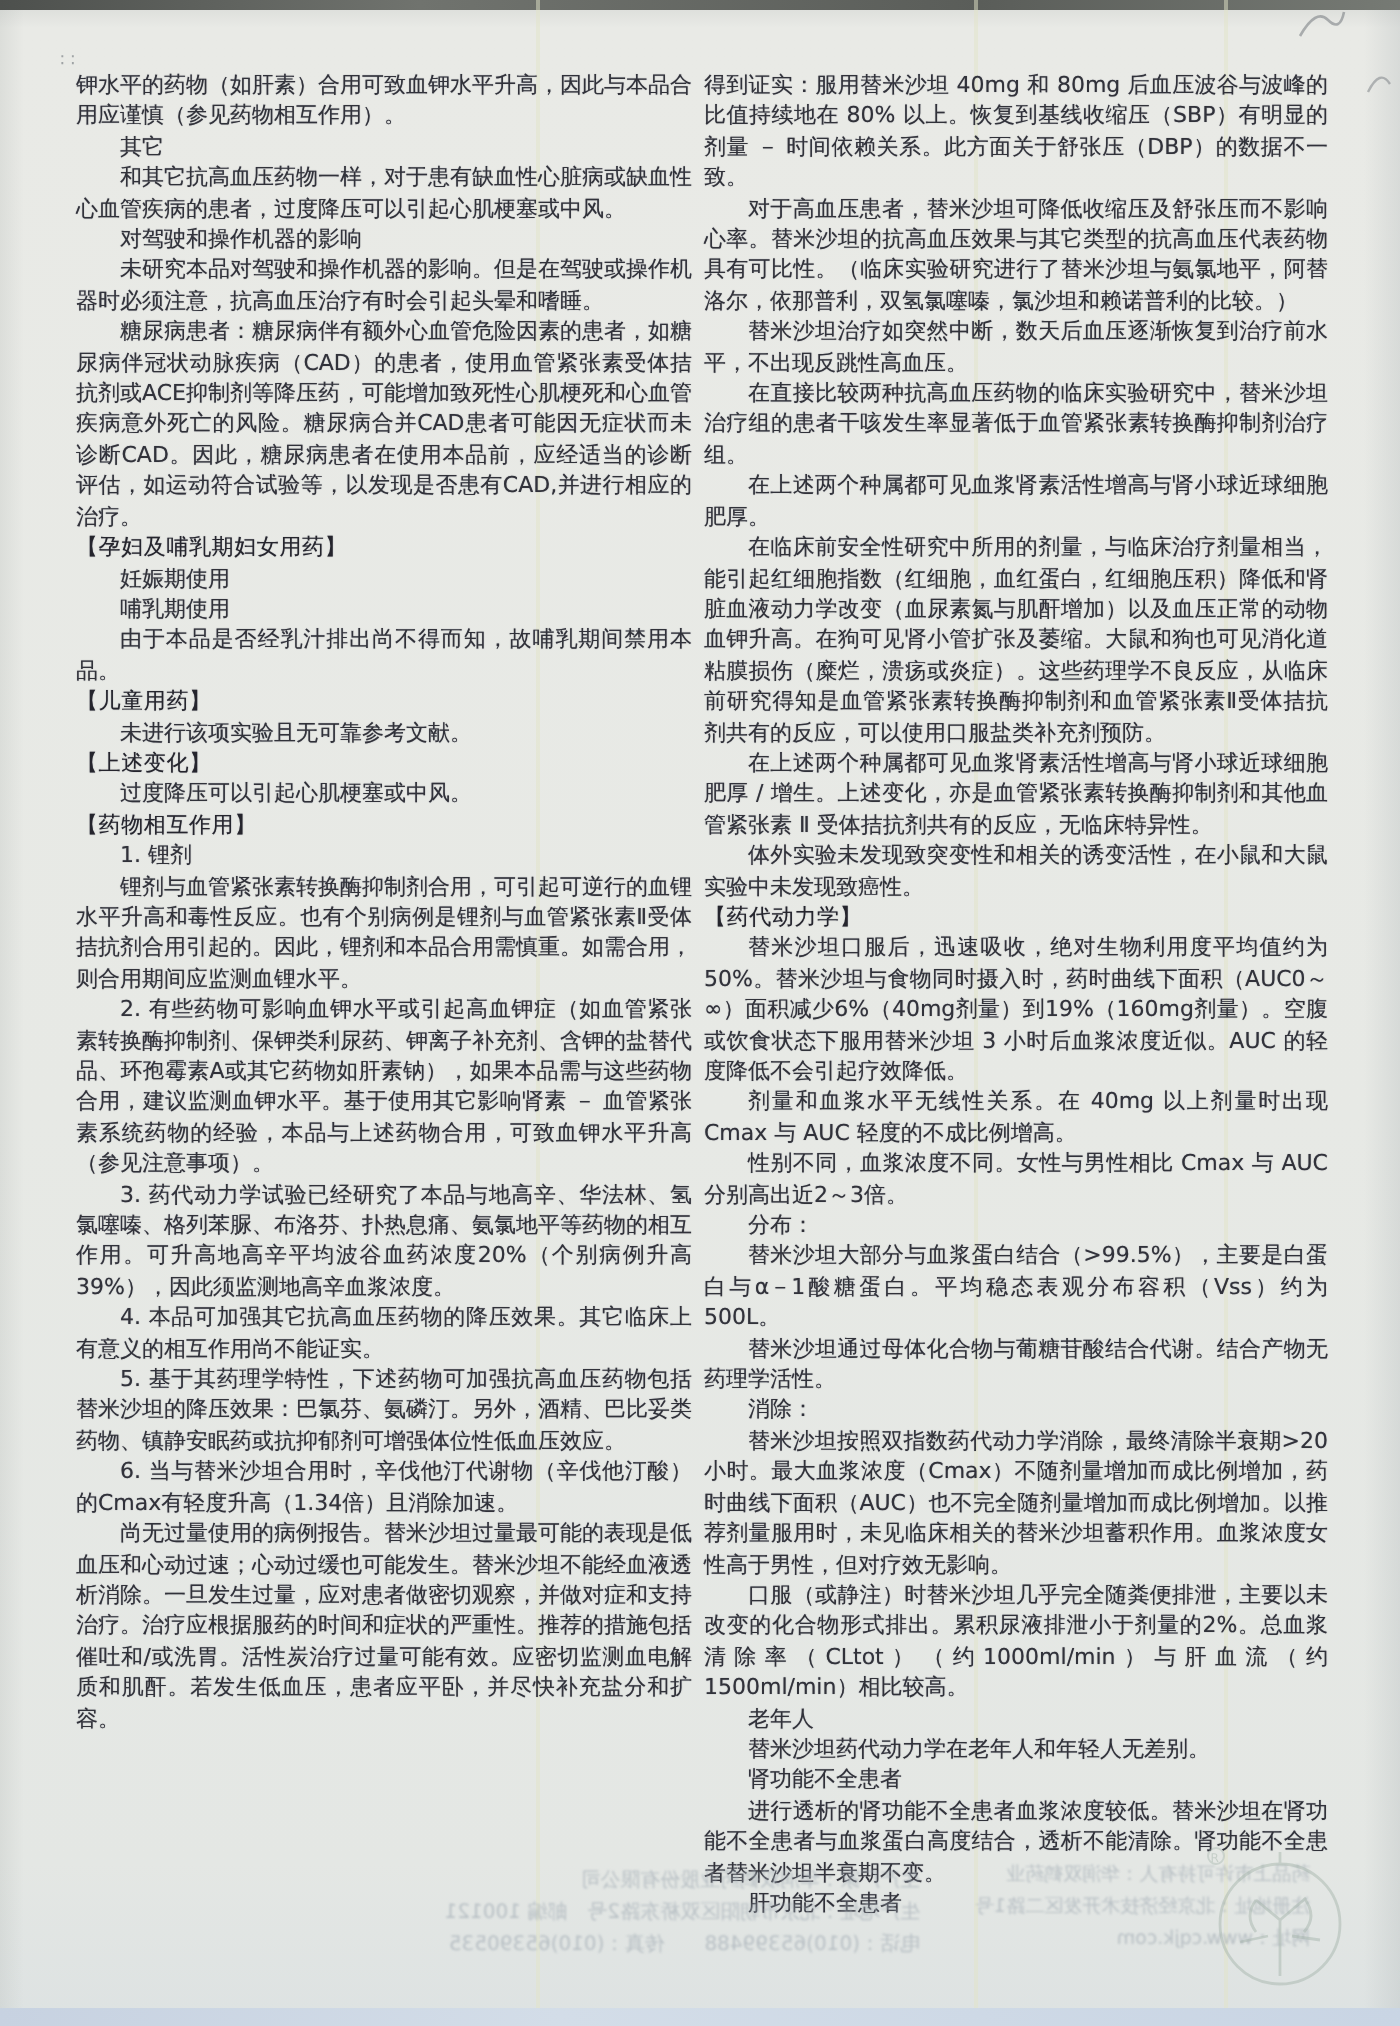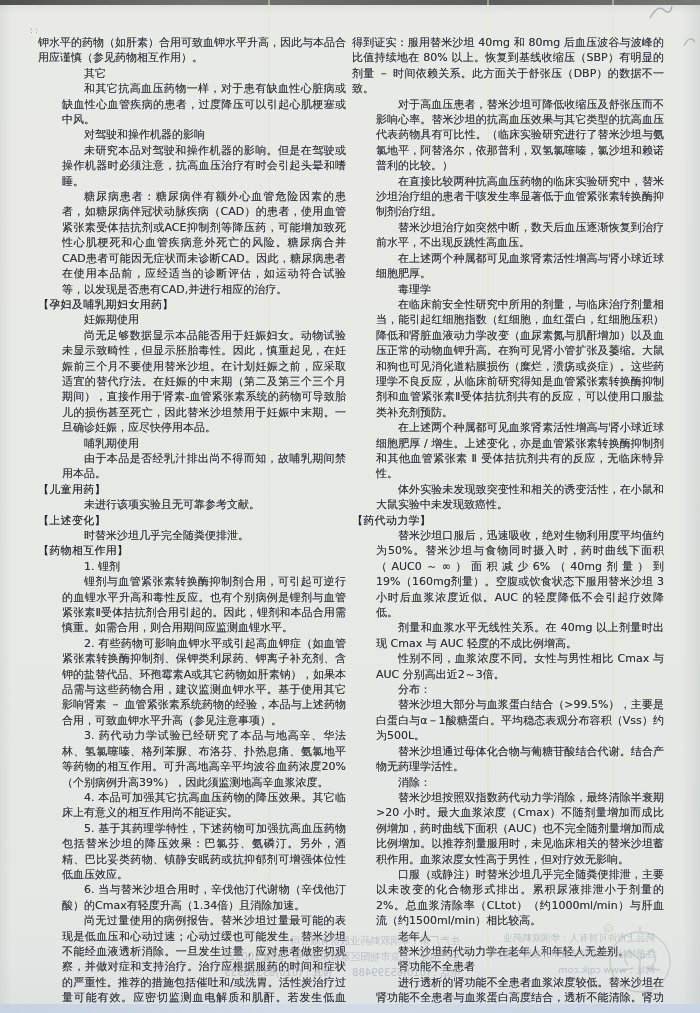--- a/index.html
+++ b/index.html
@@ -21,21 +21,21 @@
     background:linear-gradient(90deg,#c7d2e1,#d3dde8 40%,#c9d5e4);}
   .band{position:absolute;top:0;height:1013px;width:2px;background:rgba(225,228,200,.5);}
   .col{
     position:absolute;top:35px;
     font-size:11px;line-height:15.4px;color:#31323a;
     text-shadow:0 0 .5px rgba(45,45,65,.55);
   }
   .col-left{left:38px;width:308px;}
   .col-right{left:352px;width:312px;}
   .blk{margin:0;text-align:justify;}
-  .blk.p,.blk.s{text-indent:2em;margin-left:24px;}
+  .blk.p,.blk.s{text-indent:2em;}
   .blk.h{font-weight:normal;color:#25252d;letter-spacing:.3px;}
   .bleed{
     position:absolute;color:#aab3ba;opacity:.75;
     font-size:10px;line-height:16px;
     transform:scaleX(-1);filter:blur(.4px);
     text-align:left;white-space:pre-line;
   }
   .bleed-left{left:100px;top:933px;width:360px;}
   .bleed-right{left:470px;top:930px;width:185px;font-size:9.5px;}
   .stamp{position:absolute;left:598px;top:918px;opacity:.55;}
@@ -56,44 +56,42 @@
 
   <div class="col col-left" id="col-left">
       <div class="blk c">钾水平的药物（如肝素）合用可致血钾水平升高，因此与本品合用应谨慎（参见药物相互作用）。</div>
       <div class="blk s">其它</div>
       <div class="blk p">和其它抗高血压药物一样，对于患有缺血性心脏病或缺血性心血管疾病的患者，过度降压可以引起心肌梗塞或中风。</div>
       <div class="blk s">对驾驶和操作机器的影响</div>
       <div class="blk p">未研究本品对驾驶和操作机器的影响。但是在驾驶或操作机器时必须注意，抗高血压治疗有时会引起头晕和嗜睡。</div>
       <div class="blk p">糖尿病患者：糖尿病伴有额外心血管危险因素的患者，如糖尿病伴冠状动脉疾病（CAD）的患者，使用血管紧张素受体拮抗剂或ACE抑制剂等降压药，可能增加致死性心肌梗死和心血管疾病意外死亡的风险。糖尿病合并CAD患者可能因无症状而未诊断CAD。因此，糖尿病患者在使用本品前，应经适当的诊断评估，如运动符合试验等，以发现是否患有CAD,并进行相应的治疗。</div>
       <div class="blk h">【孕妇及哺乳期妇女用药】</div>
       <div class="blk s">妊娠期使用</div>
-      <div class="blk p">尚无足够数据显示本品能否用于妊娠妇女。动物试验未显示致畸性，但显示胚胎毒性。因此，慎重起见，在妊娠前三个月不要使用替米沙坦。在计划妊娠之前，应采取适宜的替代疗法。在妊娠的中末期（第二及第三个三个月期间），直接作用于肾素-血管紧张素系统的药物可导致胎儿的损伤甚至死亡，因此替米沙坦禁用于妊娠中末期。一旦确诊妊娠，应尽快停用本品。</div>
       <div class="blk s">哺乳期使用</div>
       <div class="blk p">由于本品是否经乳汁排出尚不得而知，故哺乳期间禁用本品。</div>
       <div class="blk h">【儿童用药】</div>
       <div class="blk p">未进行该项实验且无可靠参考文献。</div>
       <div class="blk h">【上述变化】</div>
-      <div class="blk p">时替米沙坦几乎完全随粪便排泄。</div>
+      <div class="blk p">过度降压可以引起心肌梗塞或中风。</div>
       <div class="blk h">【药物相互作用】</div>
       <div class="blk p">1. 锂剂</div>
       <div class="blk p">锂剂与血管紧张素转换酶抑制剂合用，可引起可逆行的血锂水平升高和毒性反应。也有个别病例是锂剂与血管紧张素Ⅱ受体拮抗剂合用引起的。因此，锂剂和本品合用需慎重。如需合用，则合用期间应监测血锂水平。</div>
       <div class="blk p">2. 有些药物可影响血钾水平或引起高血钾症（如血管紧张素转换酶抑制剂、保钾类利尿药、钾离子补充剂、含钾的盐替代品、环孢霉素A或其它药物如肝素钠），如果本品需与这些药物合用，建议监测血钾水平。基于使用其它影响肾素 － 血管紧张素系统药物的经验，本品与上述药物合用，可致血钾水平升高（参见注意事项）。</div>
       <div class="blk p">3. 药代动力学试验已经研究了本品与地高辛、华法林、氢氯噻嗪、格列苯脲、布洛芬、扑热息痛、氨氯地平等药物的相互作用。可升高地高辛平均波谷血药浓度20%（个别病例升高39%），因此须监测地高辛血浆浓度。</div>
       <div class="blk p">4. 本品可加强其它抗高血压药物的降压效果。其它临床上有意义的相互作用尚不能证实。</div>
       <div class="blk p">5. 基于其药理学特性，下述药物可加强抗高血压药物包括替米沙坦的降压效果：巴氯芬、氨磷汀。另外，酒精、巴比妥类药物、镇静安眠药或抗抑郁剂可增强体位性低血压效应。</div>
       <div class="blk p">6. 当与替米沙坦合用时，辛伐他汀代谢物（辛伐他汀酸）的Cmax有轻度升高（1.34倍）且消除加速。</div>
       <div class="blk p">尚无过量使用的病例报告。替米沙坦过量最可能的表现是低血压和心动过速；心动过缓也可能发生。替米沙坦不能经血液透析消除。一旦发生过量，应对患者做密切观察，并做对症和支持治疗。治疗应根据服药的时间和症状的严重性。推荐的措施包括催吐和/或洗胃。活性炭治疗过量可能有效。应密切监测血电解质和肌酐。若发生低血压，患者应平卧，并尽快补充盐分和扩容。</div>
     </div>
   <div class="col col-right" id="col-right">
       <div class="blk c">得到证实：服用替米沙坦 40mg 和 80mg 后血压波谷与波峰的比值持续地在 80% 以上。恢复到基线收缩压（SBP）有明显的剂量 － 时间依赖关系。此方面关于舒张压（DBP）的数据不一致。</div>
       <div class="blk p">对于高血压患者，替米沙坦可降低收缩压及舒张压而不影响心率。替米沙坦的抗高血压效果与其它类型的抗高血压代表药物具有可比性。（临床实验研究进行了替米沙坦与氨氯地平，阿替洛尔，依那普利，双氢氯噻嗪，氯沙坦和赖诺普利的比较。）</div>
+      <div class="blk p">替米沙坦治疗如突然中断，数天后血压逐渐恢复到治疗前水平，不出现反跳性高血压。</div>
       <div class="blk p">在直接比较两种抗高血压药物的临床实验研究中，替米沙坦治疗组的患者干咳发生率显著低于血管紧张素转换酶抑制剂治疗组。</div>
-      <div class="blk p">替米沙坦治疗如突然中断，数天后血压逐渐恢复到治疗前水平，不出现反跳性高血压。</div>
       <div class="blk p">在上述两个种属都可见血浆肾素活性增高与肾小球近球细胞肥厚。</div>
-      <div class="blk s">毒理学</div>
       <div class="blk p">在临床前安全性研究中所用的剂量，与临床治疗剂量相当，能引起红细胞指数（红细胞，血红蛋白，红细胞压积）降低和肾脏血液动力学改变（血尿素氮与肌酐增加）以及血压正常的动物血钾升高。在狗可见肾小管扩张及萎缩。大鼠和狗也可见消化道粘膜损伤（糜烂，溃疡或炎症）。这些药理学不良反应，从临床前研究得知是血管紧张素转换酶抑制剂和血管紧张素Ⅱ受体拮抗剂共有的反应，可以使用口服盐类补充剂预防。</div>
       <div class="blk p">在上述两个种属都可见血浆肾素活性增高与肾小球近球细胞肥厚 / 增生。上述变化，亦是血管紧张素转换酶抑制剂和其他血管紧张素 Ⅱ 受体拮抗剂共有的反应，无临床特异性。</div>
       <div class="blk p">体外实验未发现致突变性和相关的诱变活性，在小鼠和大鼠实验中未发现致癌性。</div>
       <div class="blk h">【药代动力学】</div>
       <div class="blk p">替米沙坦口服后，迅速吸收，绝对生物利用度平均值约为50%。替米沙坦与食物同时摄入时，药时曲线下面积（AUC0～∞）面积减少6%（40mg剂量）到19%（160mg剂量）。空腹或饮食状态下服用替米沙坦 3 小时后血浆浓度近似。AUC 的轻度降低不会引起疗效降低。</div>
       <div class="blk p">剂量和血浆水平无线性关系。在 40mg 以上剂量时出现 Cmax 与 AUC 轻度的不成比例增高。</div>
       <div class="blk p">性别不同，血浆浓度不同。女性与男性相比 Cmax 与 AUC 分别高出近2～3倍。</div>
       <div class="blk s">分布：</div>
       <div class="blk p">替米沙坦大部分与血浆蛋白结合（&gt;99.5%），主要是白蛋白与α－1酸糖蛋白。平均稳态表观分布容积（Vss）约为500L。</div>
       <div class="blk p">替米沙坦通过母体化合物与葡糖苷酸结合代谢。结合产物无药理学活性。</div>

